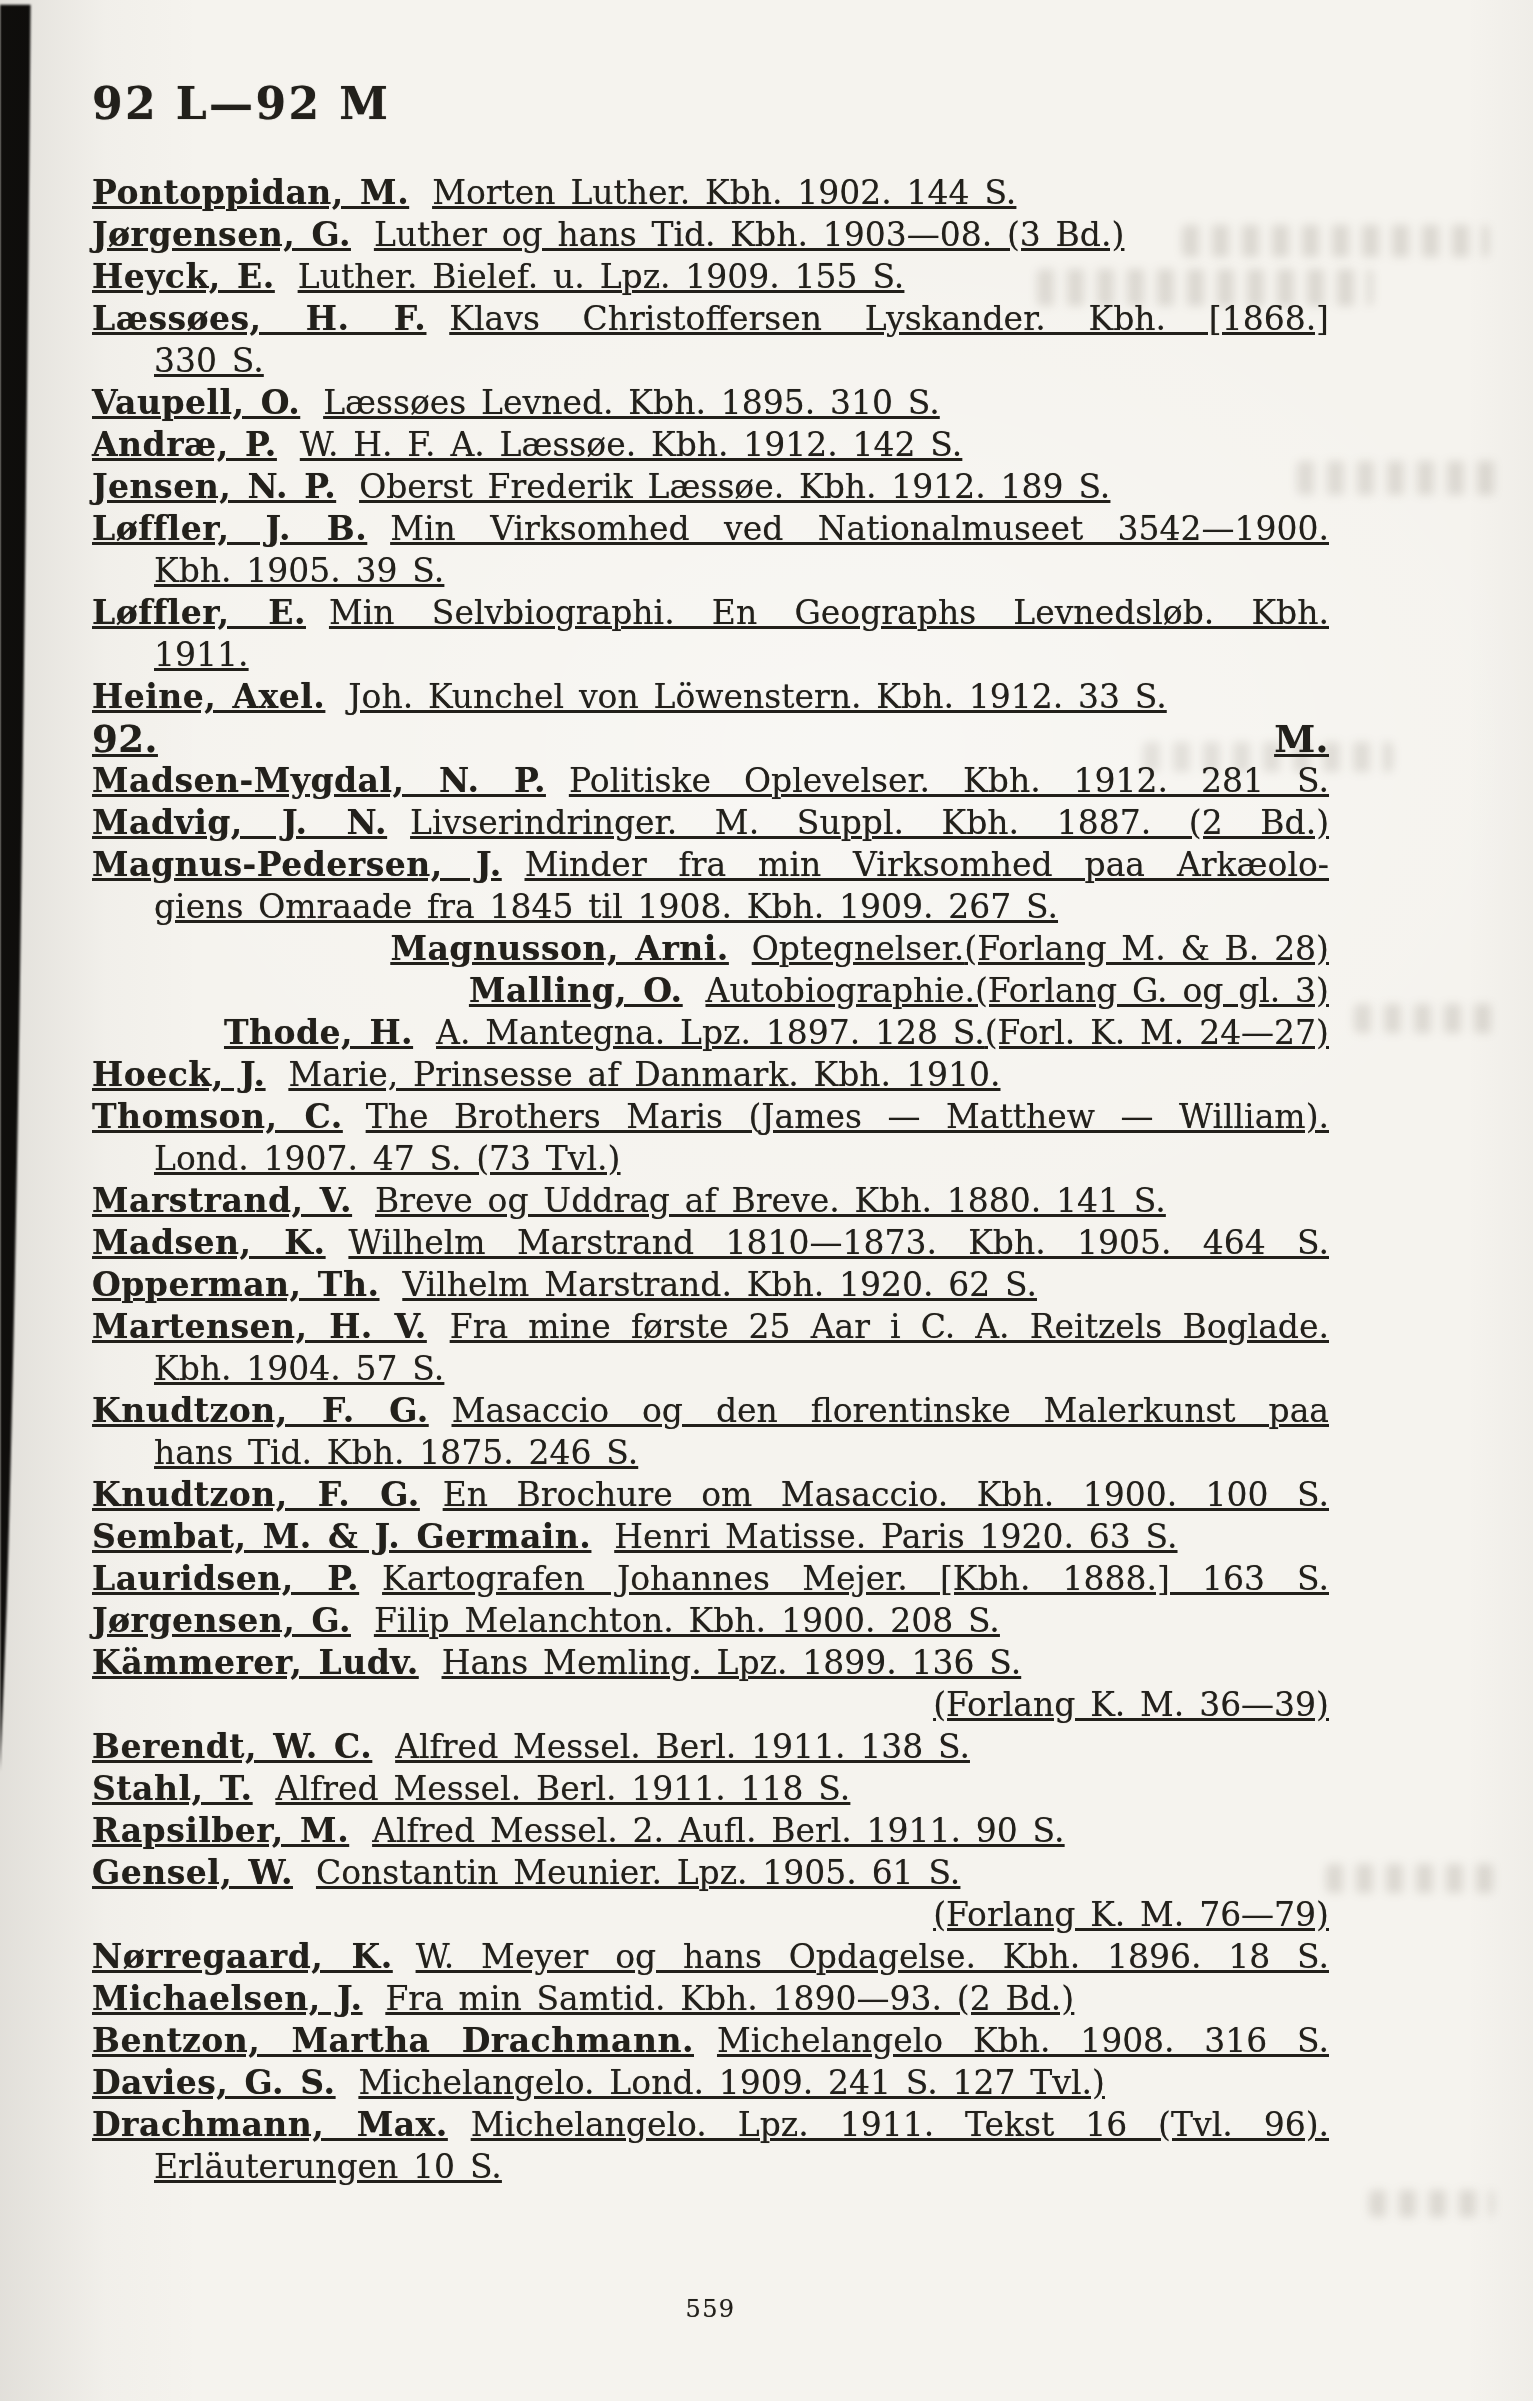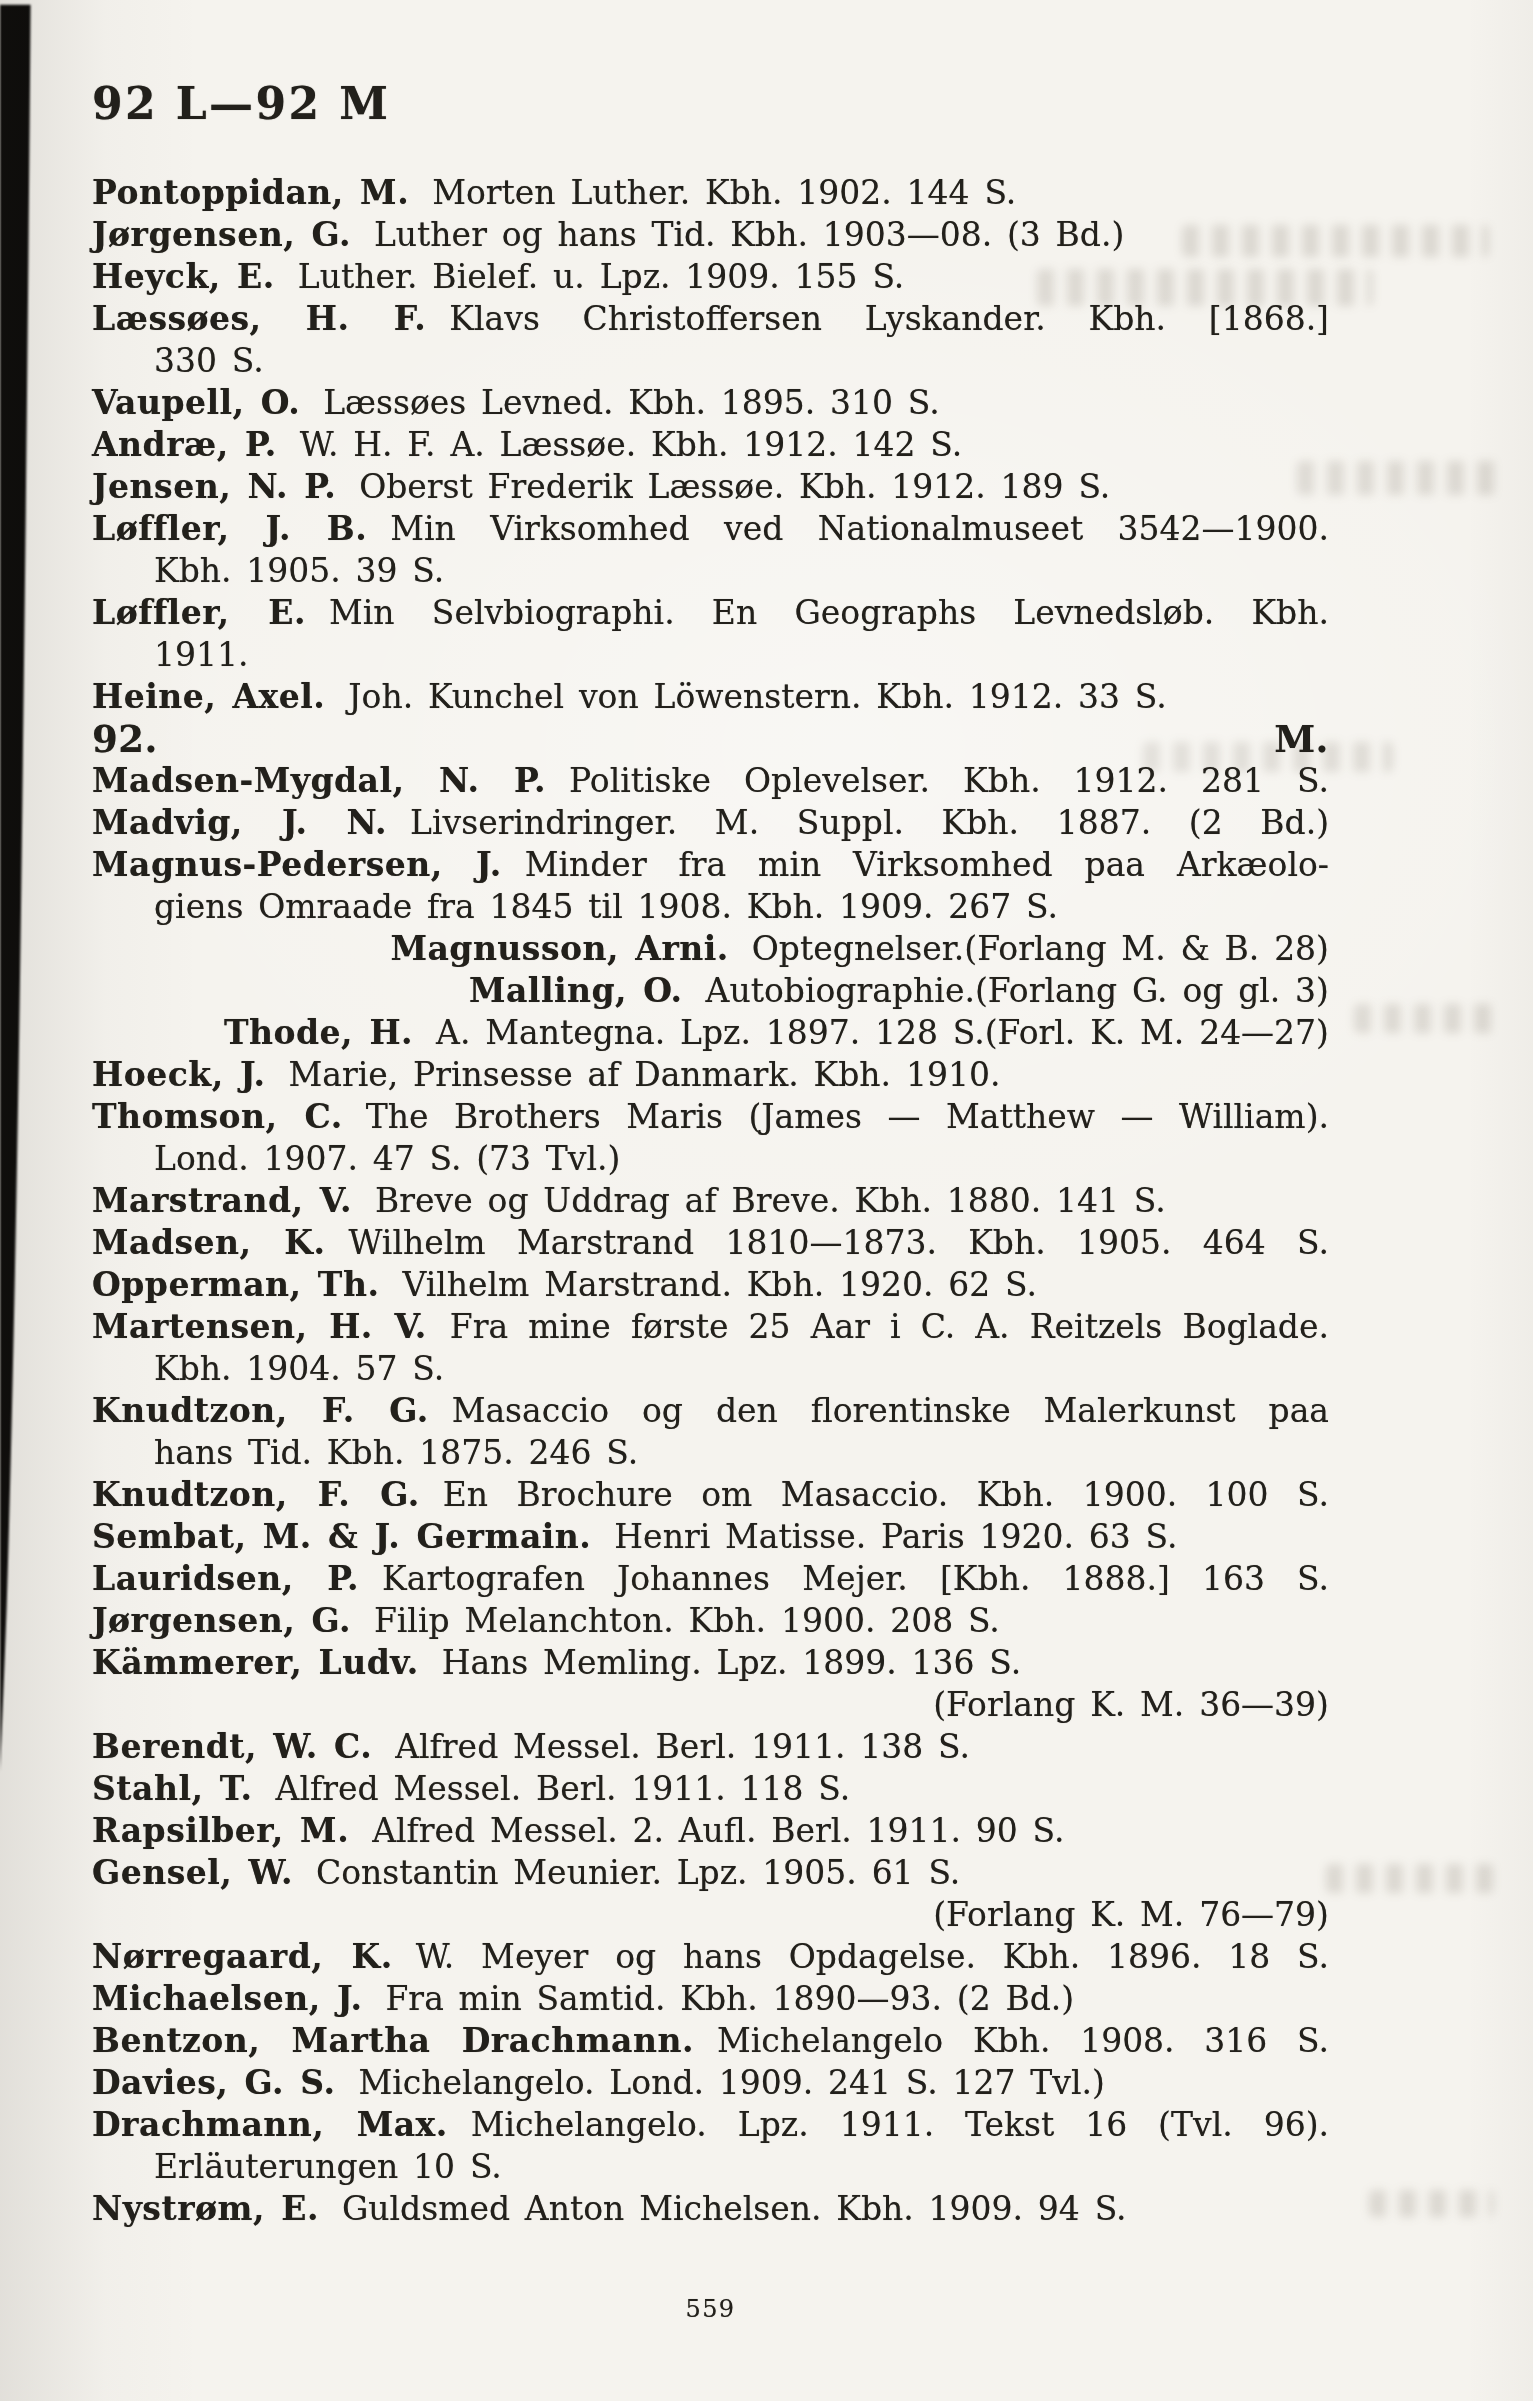--- a/index.html
+++ b/index.html
@@ -44,20 +44,21 @@
     font-size: 44px;
     letter-spacing: 2.4px;
     text-shadow: 0 0 1px rgba(30,25,18,0.55);
     z-index: 4;
   }
   .content {
     position: absolute;
     left: 92px; top: 172px; width: 1237px;
     z-index: 4;
     text-shadow: 0 0 0.7px rgba(30,25,18,0.5);
+    text-decoration: underline;
   }
   .ln { height: 42px; line-height: 42px; font-size: 33px; word-spacing: 4.3px; }
   .ln b { font-weight: 700; margin-right: 23px; letter-spacing: 0.5px; }
   .just { text-align: justify; text-align-last: justify; }
   .cont { padding-left: 62px; }
   .split { display: flex; justify-content: flex-end; }
   .rightonly { text-align: right; }
   .divider { display: flex; justify-content: space-between; font-weight: 700; font-size: 37px; }
   .divider b { margin-right: 0; }
   .page-number {
@@ -145,19 +146,18 @@
       <div class="ln"><b>Stahl, T.</b><span>Alfred Messel.  Berl. 1911.  118 S.</span></div>
       <div class="ln"><b>Rapsilber, M.</b><span>Alfred Messel.  2. Aufl.  Berl. 1911.  90 S.</span></div>
       <div class="ln"><b>Gensel, W.</b><span>Constantin Meunier.  Lpz. 1905.  61 S.</span></div>
       <div class="ln rightonly"><span>(Forlang K. M. 76—79)</span></div>
       <div class="ln just"><b>Nørregaard, K.</b><span>W. Meyer og hans Opdagelse. Kbh. 1896. 18 S.</span></div>
       <div class="ln"><b>Michaelsen, J.</b><span>Fra min Samtid.  Kbh. 1890—93.  (2 Bd.)</span></div>
       <div class="ln just"><b>Bentzon, Martha Drachmann.</b><span>Michelangelo Kbh. 1908. 316 S.</span></div>
       <div class="ln"><b>Davies, G. S.</b><span>Michelangelo.  Lond. 1909.  241 S. 127 Tvl.)</span></div>
       <div class="ln just"><b>Drachmann, Max.</b><span>Michelangelo. Lpz. 1911. Tekst 16 (Tvl. 96).</span></div>
       <div class="ln cont"><span>Erläuterungen 10 S.</span></div>
-      <div class="ln"><b>Nystrøm, E.</b><span>Guldsmed Anton Michelsen.  Kbh. 1909.  94 S.</span></div>
     </div>
 
   <div class="page-number">559</div>
 
 </div>
 
 
 </body></html>

